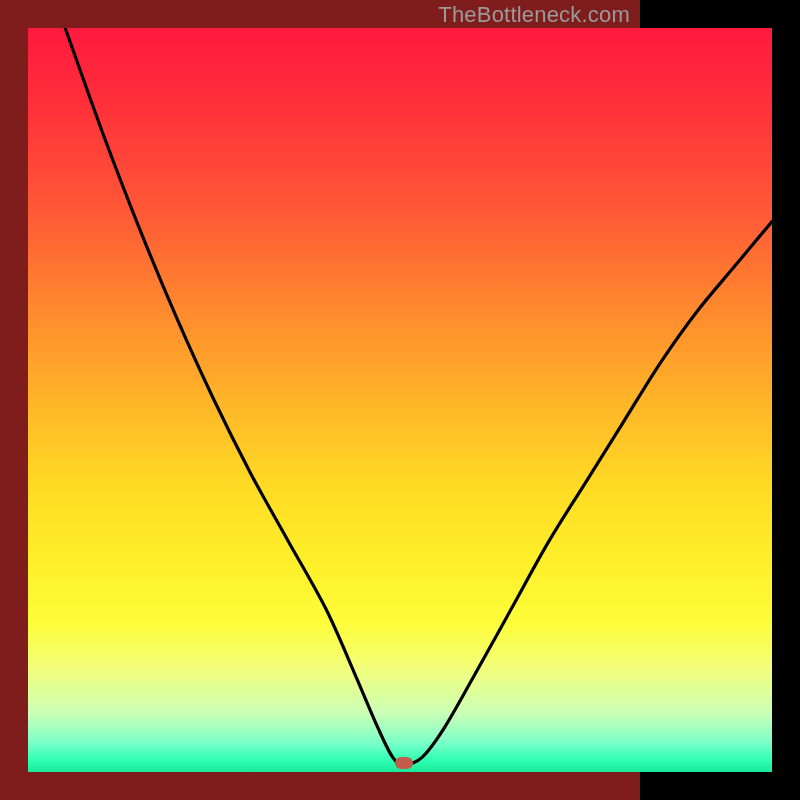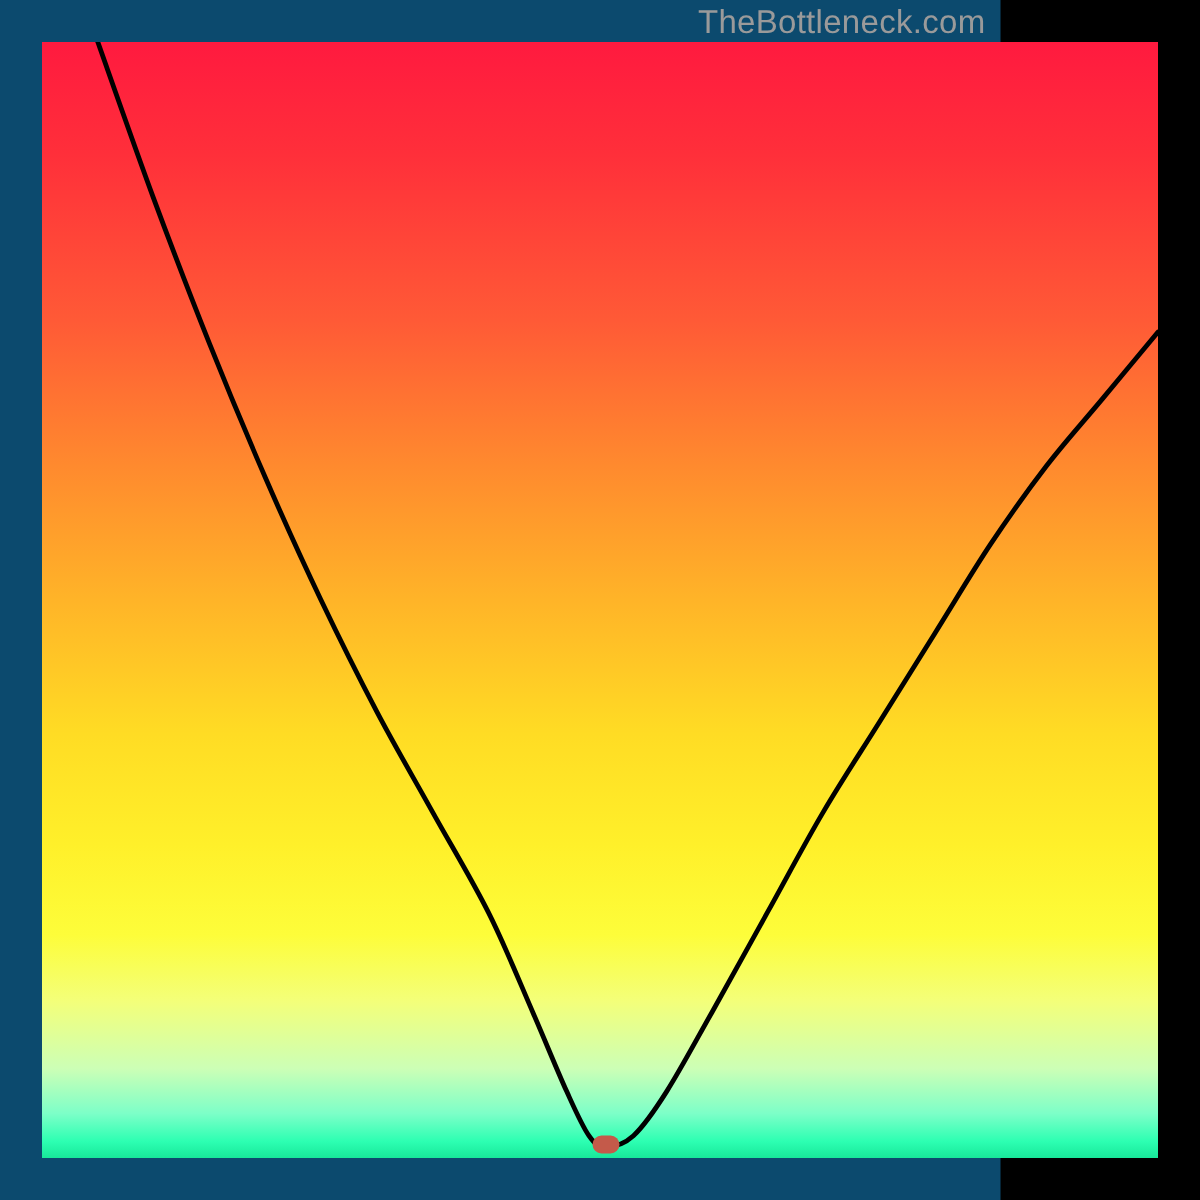--- a/index.html
+++ b/index.html
@@ -10,22 +10,21 @@
     background: #000;
     overflow: hidden;
     font-family: Arial, Helvetica, sans-serif;
   }
   .frame {
     position: absolute;
     top: 0;
     left: 0;
     width: 640px;
     height: 800px;
-    background: #0c4a6e;
-    padding-left: 27px;
+    background: #7f1d1d;
   }
   .plot {
     position: absolute;
     top: 28px;
     left: 28px;
     width: 744px;
     height: 744px;
     background: linear-gradient(to bottom,
       #ff1a3f 0%,
       #ff2f3a 10%,

